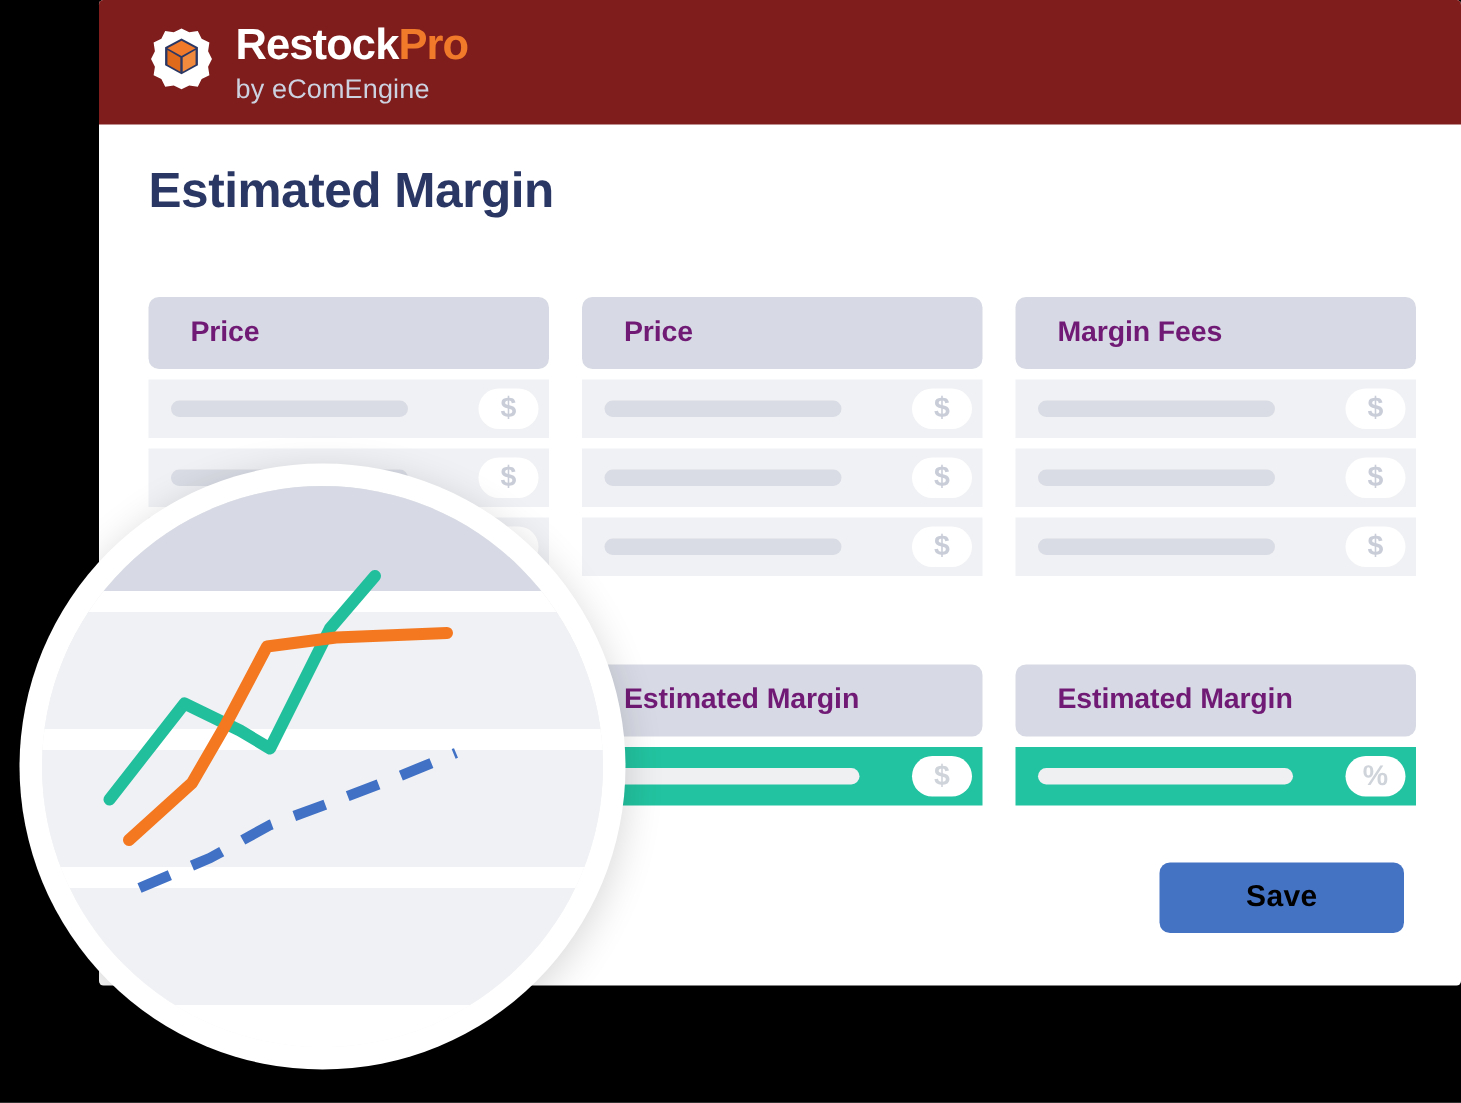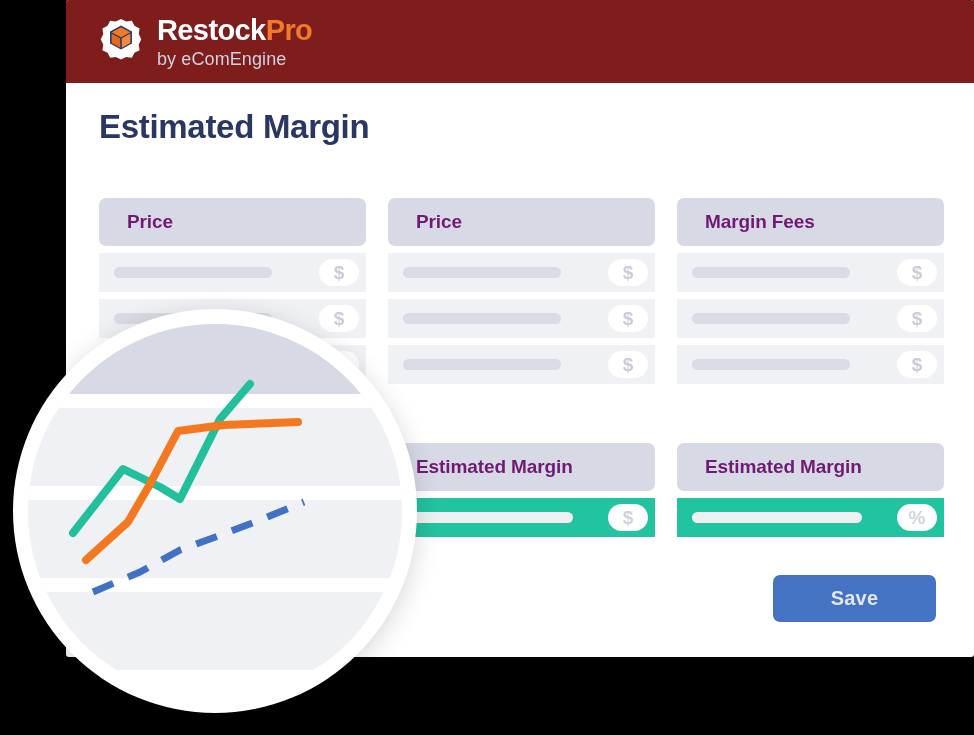--- a/index.html
+++ b/index.html
@@ -160,21 +160,21 @@
   
   .save-btn {
     position: absolute;
     left: 707px;
     top: 492px;
     width: 163px;
     height: 47px;
     background: #4573c4;
     border: none;
     border-radius: 7px;
-    color: #e5e5e5;
+    color: #000000;
     font-family: "Liberation Sans", sans-serif;
     font-size: 20px;
     font-weight: 700;
     letter-spacing: 0.2px;
     cursor: pointer;
   }
 
   
   .magnifier {
     position: absolute;

